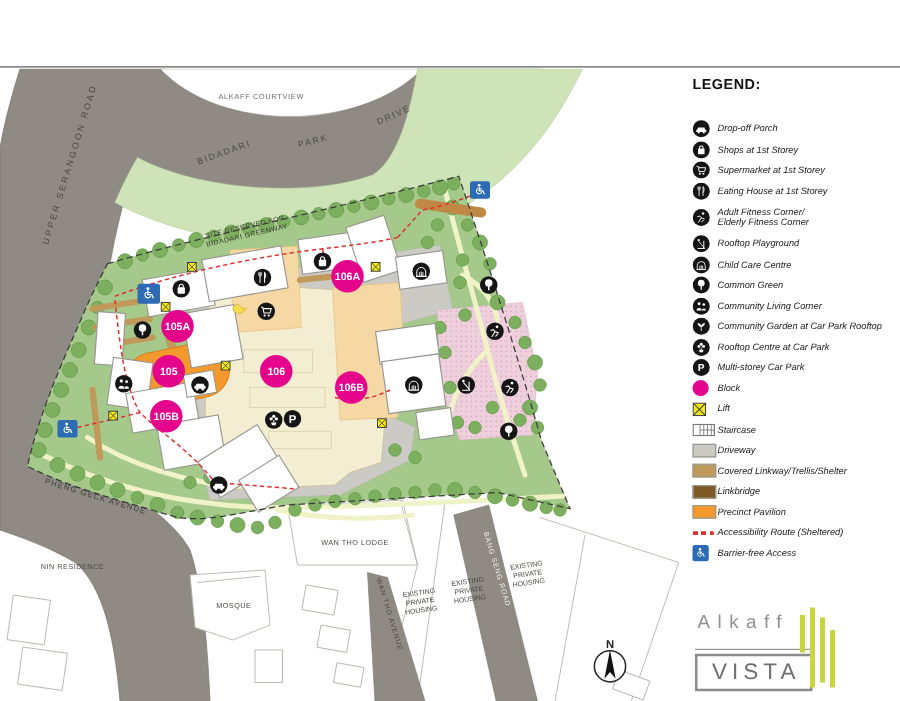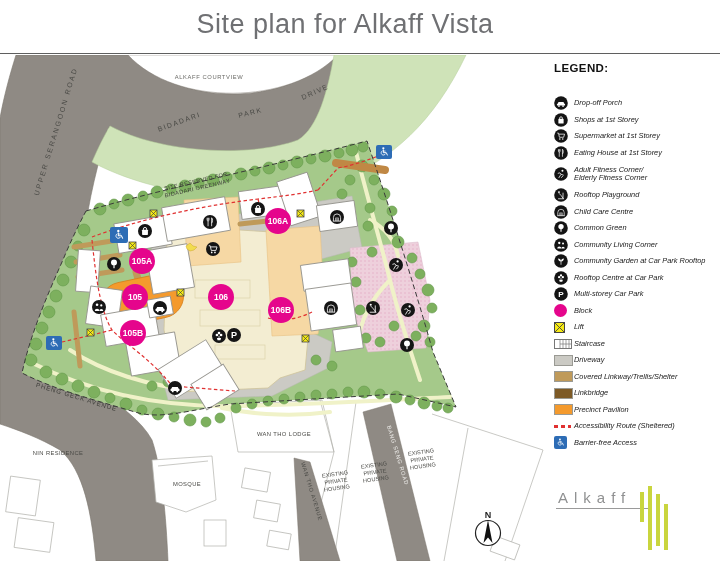--- a/index.html
+++ b/index.html
@@ -22,21 +22,21 @@
   .sw-link{background:#bf9a5a;}
   .sw-bridge{background:#7d5a26;}
   .sw-pav{background:#f49a2d;}
   .dashred{width:17px;height:2.5px;display:inline-block;
            background:repeating-linear-gradient(90deg,#e03131 0 4px,transparent 4px 7px);}
   .bfa{width:13px;height:13px;background:#2d6cb5;border-radius:2px;display:inline-flex;
        align-items:center;justify-content:center;}
   
   .logo{position:absolute;left:556px;top:489px;width:150px;height:66px;color:#8f9091;}
   .alkaff{font-size:15px;letter-spacing:6px;border-bottom:1px solid #9a9a9a;width:94px;
-          padding-bottom:2px;padding-left:2px;}
+          padding-bottom:13px;padding-left:2px;}
   .vistabox{border:2px solid #8a8b8d;color:#6d6e71;font-size:18px;letter-spacing:4px;
             width:78px;text-align:center;padding:2px 4px 3px 8px;margin-top:3px;}
   .bars{position:absolute;left:84px;top:-3px;width:40px;height:68px;}
   .bar{position:absolute;width:4px;background:#c9d53e;}
   .b1{left:0;top:6px;height:30px;}
   .b2{left:8px;top:0;height:64px;}
   .b3{left:16px;top:8px;height:52px;}
   .b4{left:24px;top:18px;height:46px;}
 </style>
 </head>
@@ -105,21 +105,20 @@
       </symbol>
       <symbol id="i-wheelchair" viewBox="0 0 20 20">
         <circle cx="9" cy="4.3" r="1.7" fill="currentColor"></circle>
         <path d="M9,6.3 V11 h4.5 l1.9,4.2" fill="none" stroke="currentColor" stroke-width="1.5"></path>
         <path d="M9,8.6 h3.4" fill="none" stroke="currentColor" stroke-width="1.2"></path>
         <path d="M12.2,12.6 a3.4,3.4 0 1 1 -4.6,-4.4" fill="none" stroke="currentColor" stroke-width="1.3"></path>
       </symbol>
     </defs>
   </svg>
 
-  <div class="title">Site plan for Alkaff Vista</div>
   <div class="rule"></div>
 
   <svg class="mapsvg" width="545" height="506" viewBox="0 55 545 506" xmlns="http://www.w3.org/2000/svg">
     <defs>
       <pattern id="pinkdots" width="4" height="4" patternUnits="userSpaceOnUse">
         <circle cx="1" cy="1" r="0.7" fill="#dfa2c0"></circle>
       </pattern>
     </defs>
 
     <g>
@@ -680,20 +679,21 @@
               <use href="#i-wheelchair" width="11" height="11"></use>
             </svg>
           </span>
         </span>
       <span class="lg-label">Barrier-free Access</span>
     </div>
   </div>
 
   <div class="logo">
     <div class="alkaff">Alkaff</div>
+    <div class="vistabox">VISTA</div>
     <div class="bars">
       <div class="bar b1"></div>
         <div class="bar b2"></div>
         <div class="bar b3"></div>
         <div class="bar b4"></div>
     </div>
   </div>
 
 </div>
 

